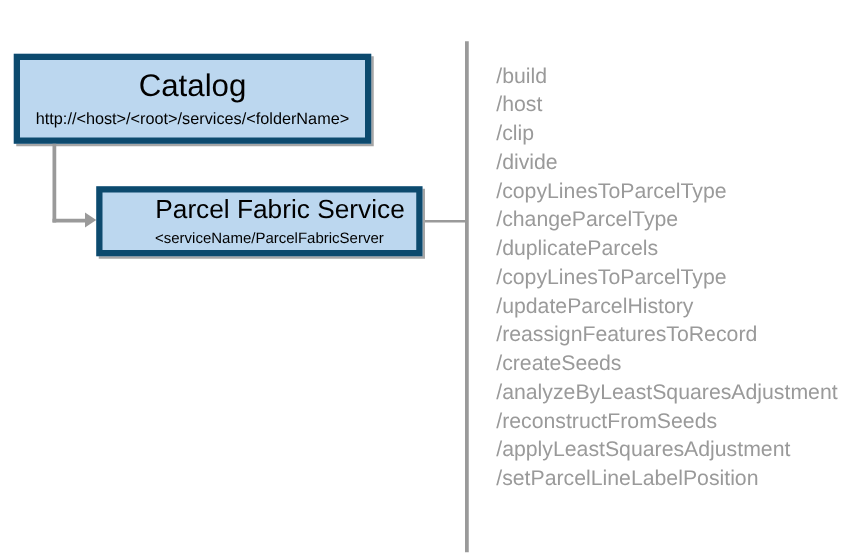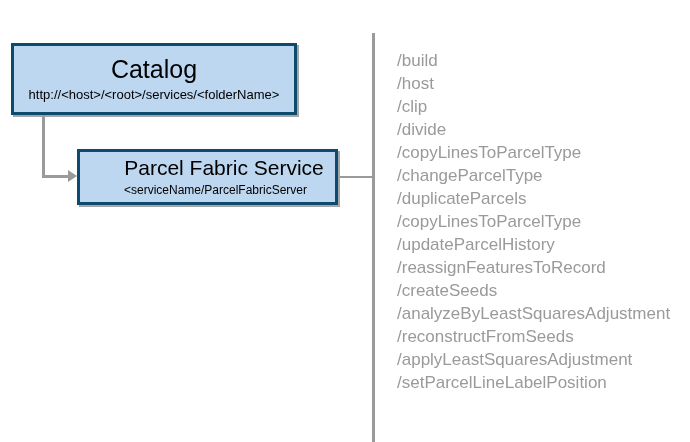--- a/index.html
+++ b/index.html
@@ -18,21 +18,21 @@
     width: 690px;
     height: 442px;
     background: #ffffff;
   }
 
   
   .node {
     position: absolute;
     box-sizing: border-box;
     background: #bcd7ef;
-    border: 3px solid #0c4a6e;
+    border: 5px solid #0c4a6e;
     box-shadow: 2px 2px 0 0 #a6a6a6;
     display: flex;
     flex-direction: column;
     align-items: center;
     justify-content: center;
     text-align: center;
   }
   .node-title {
     color: #000000;
     line-height: 1.05;

